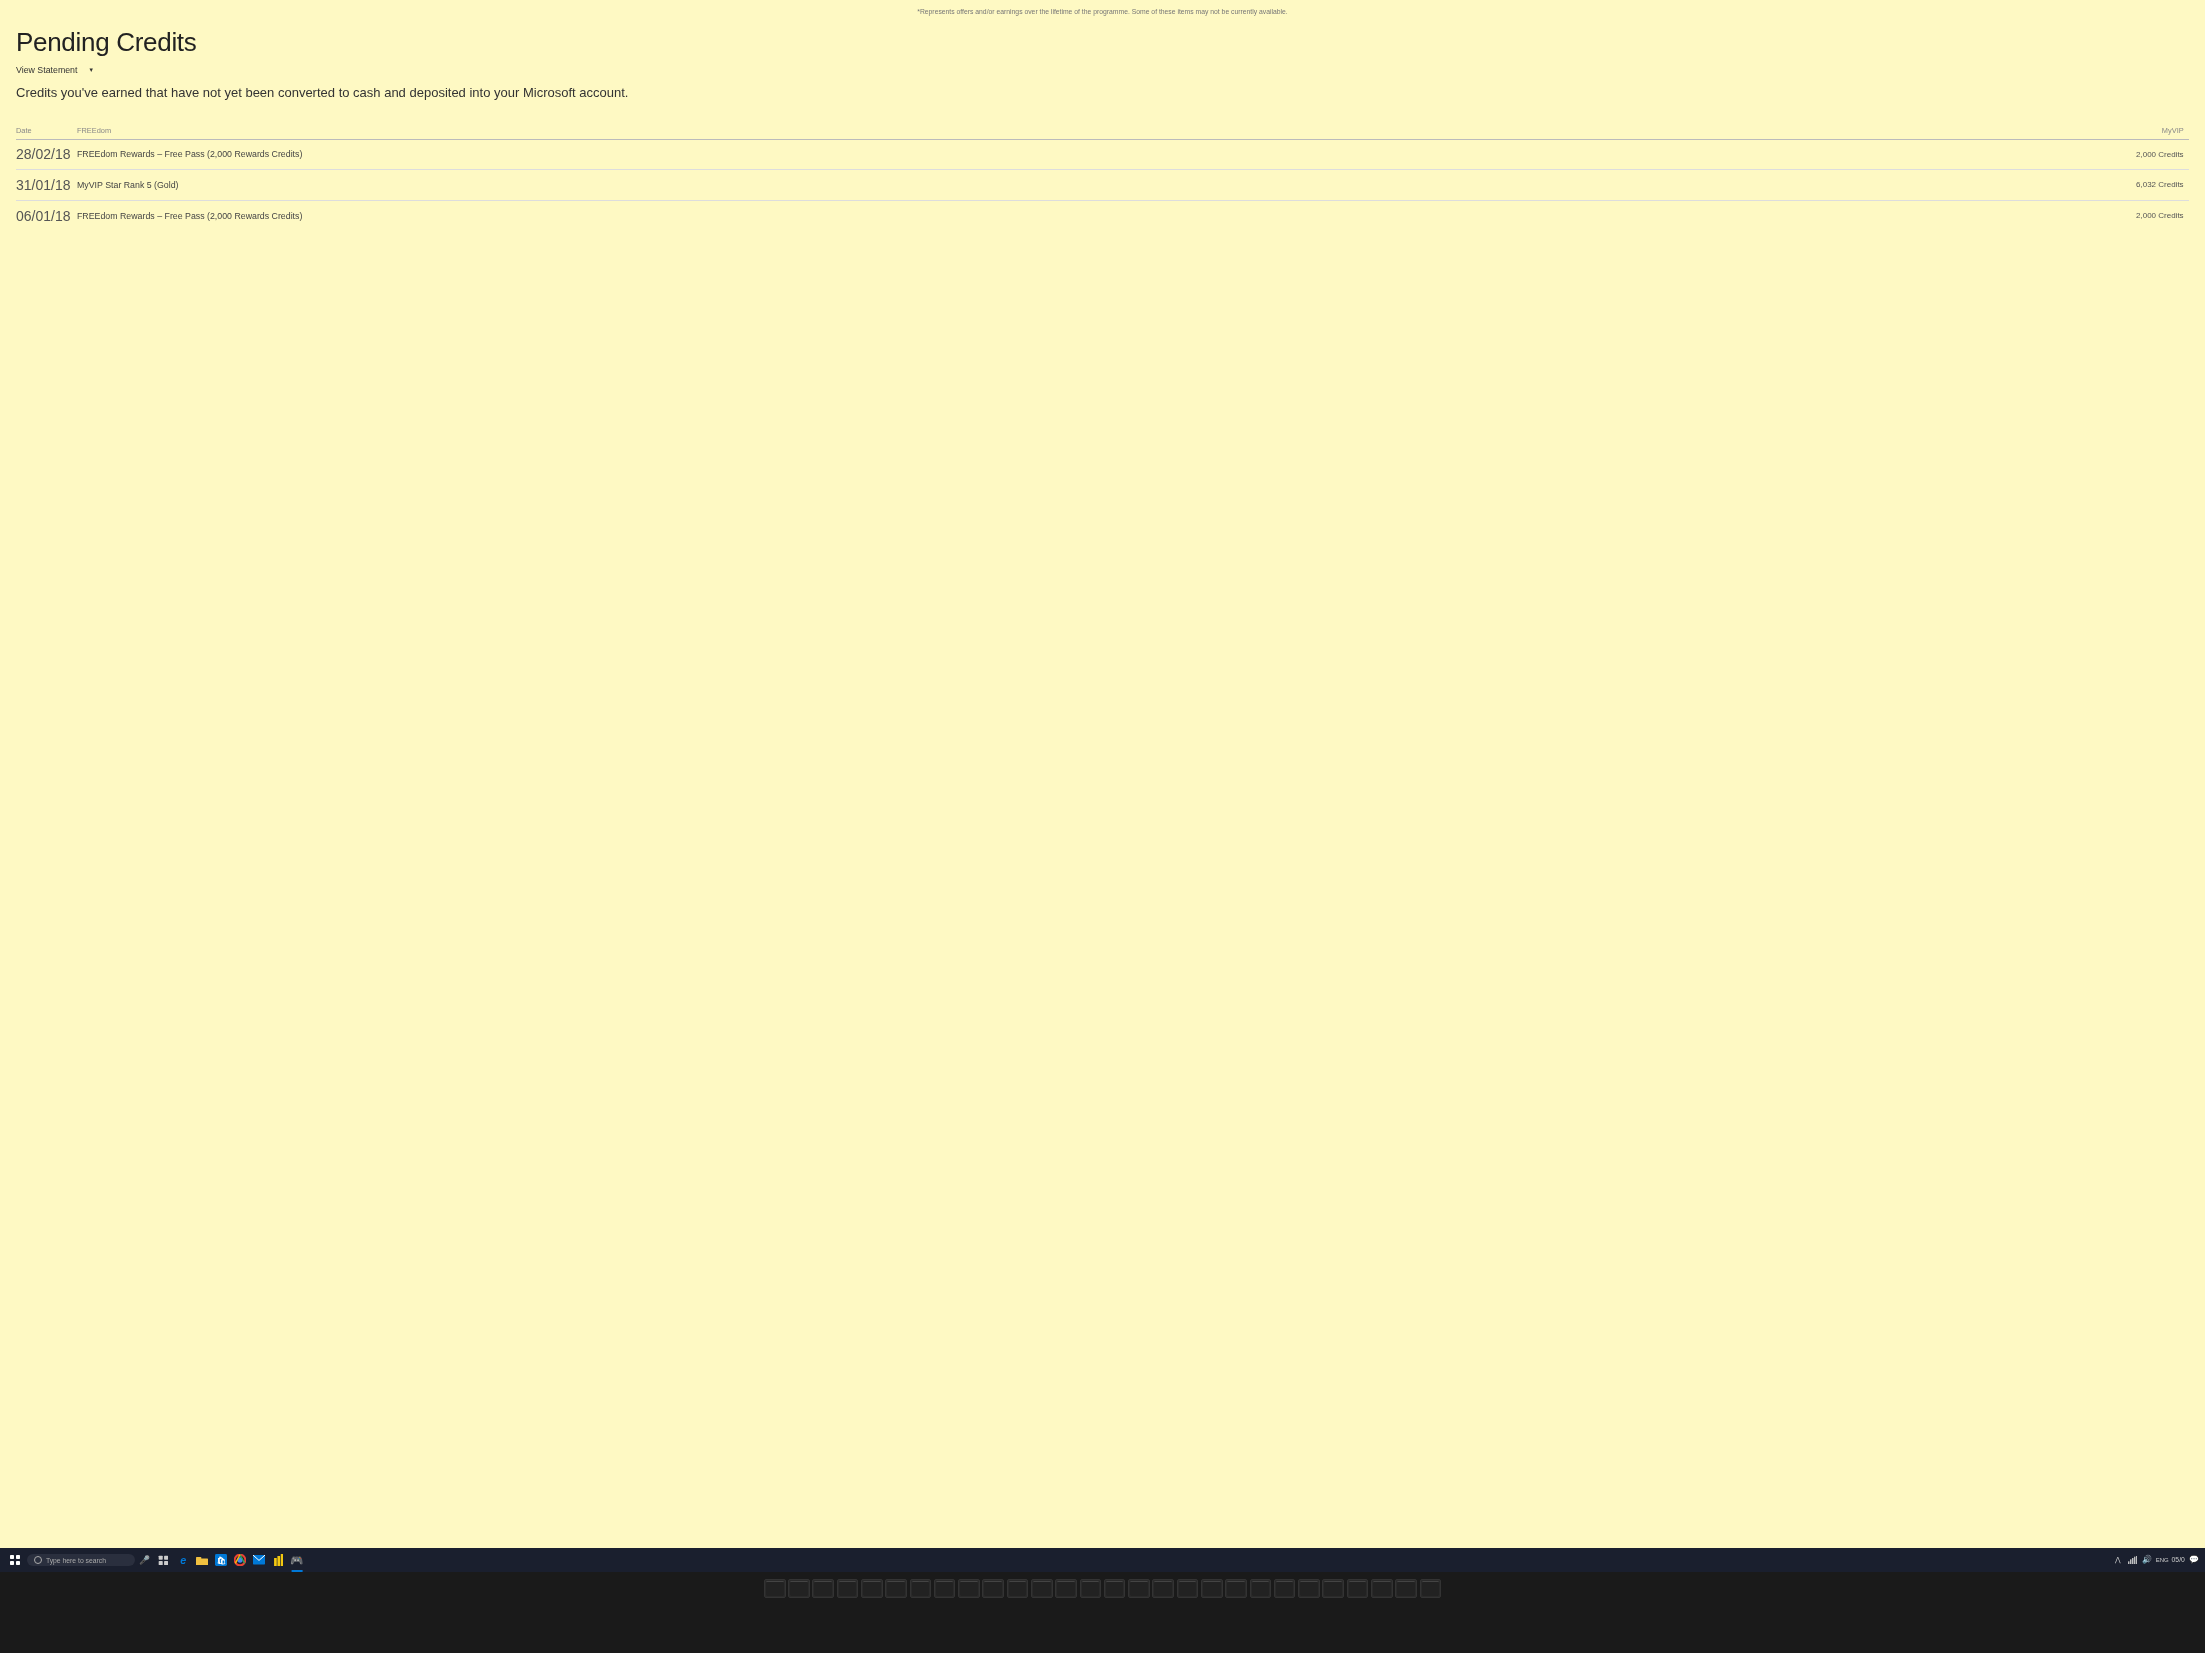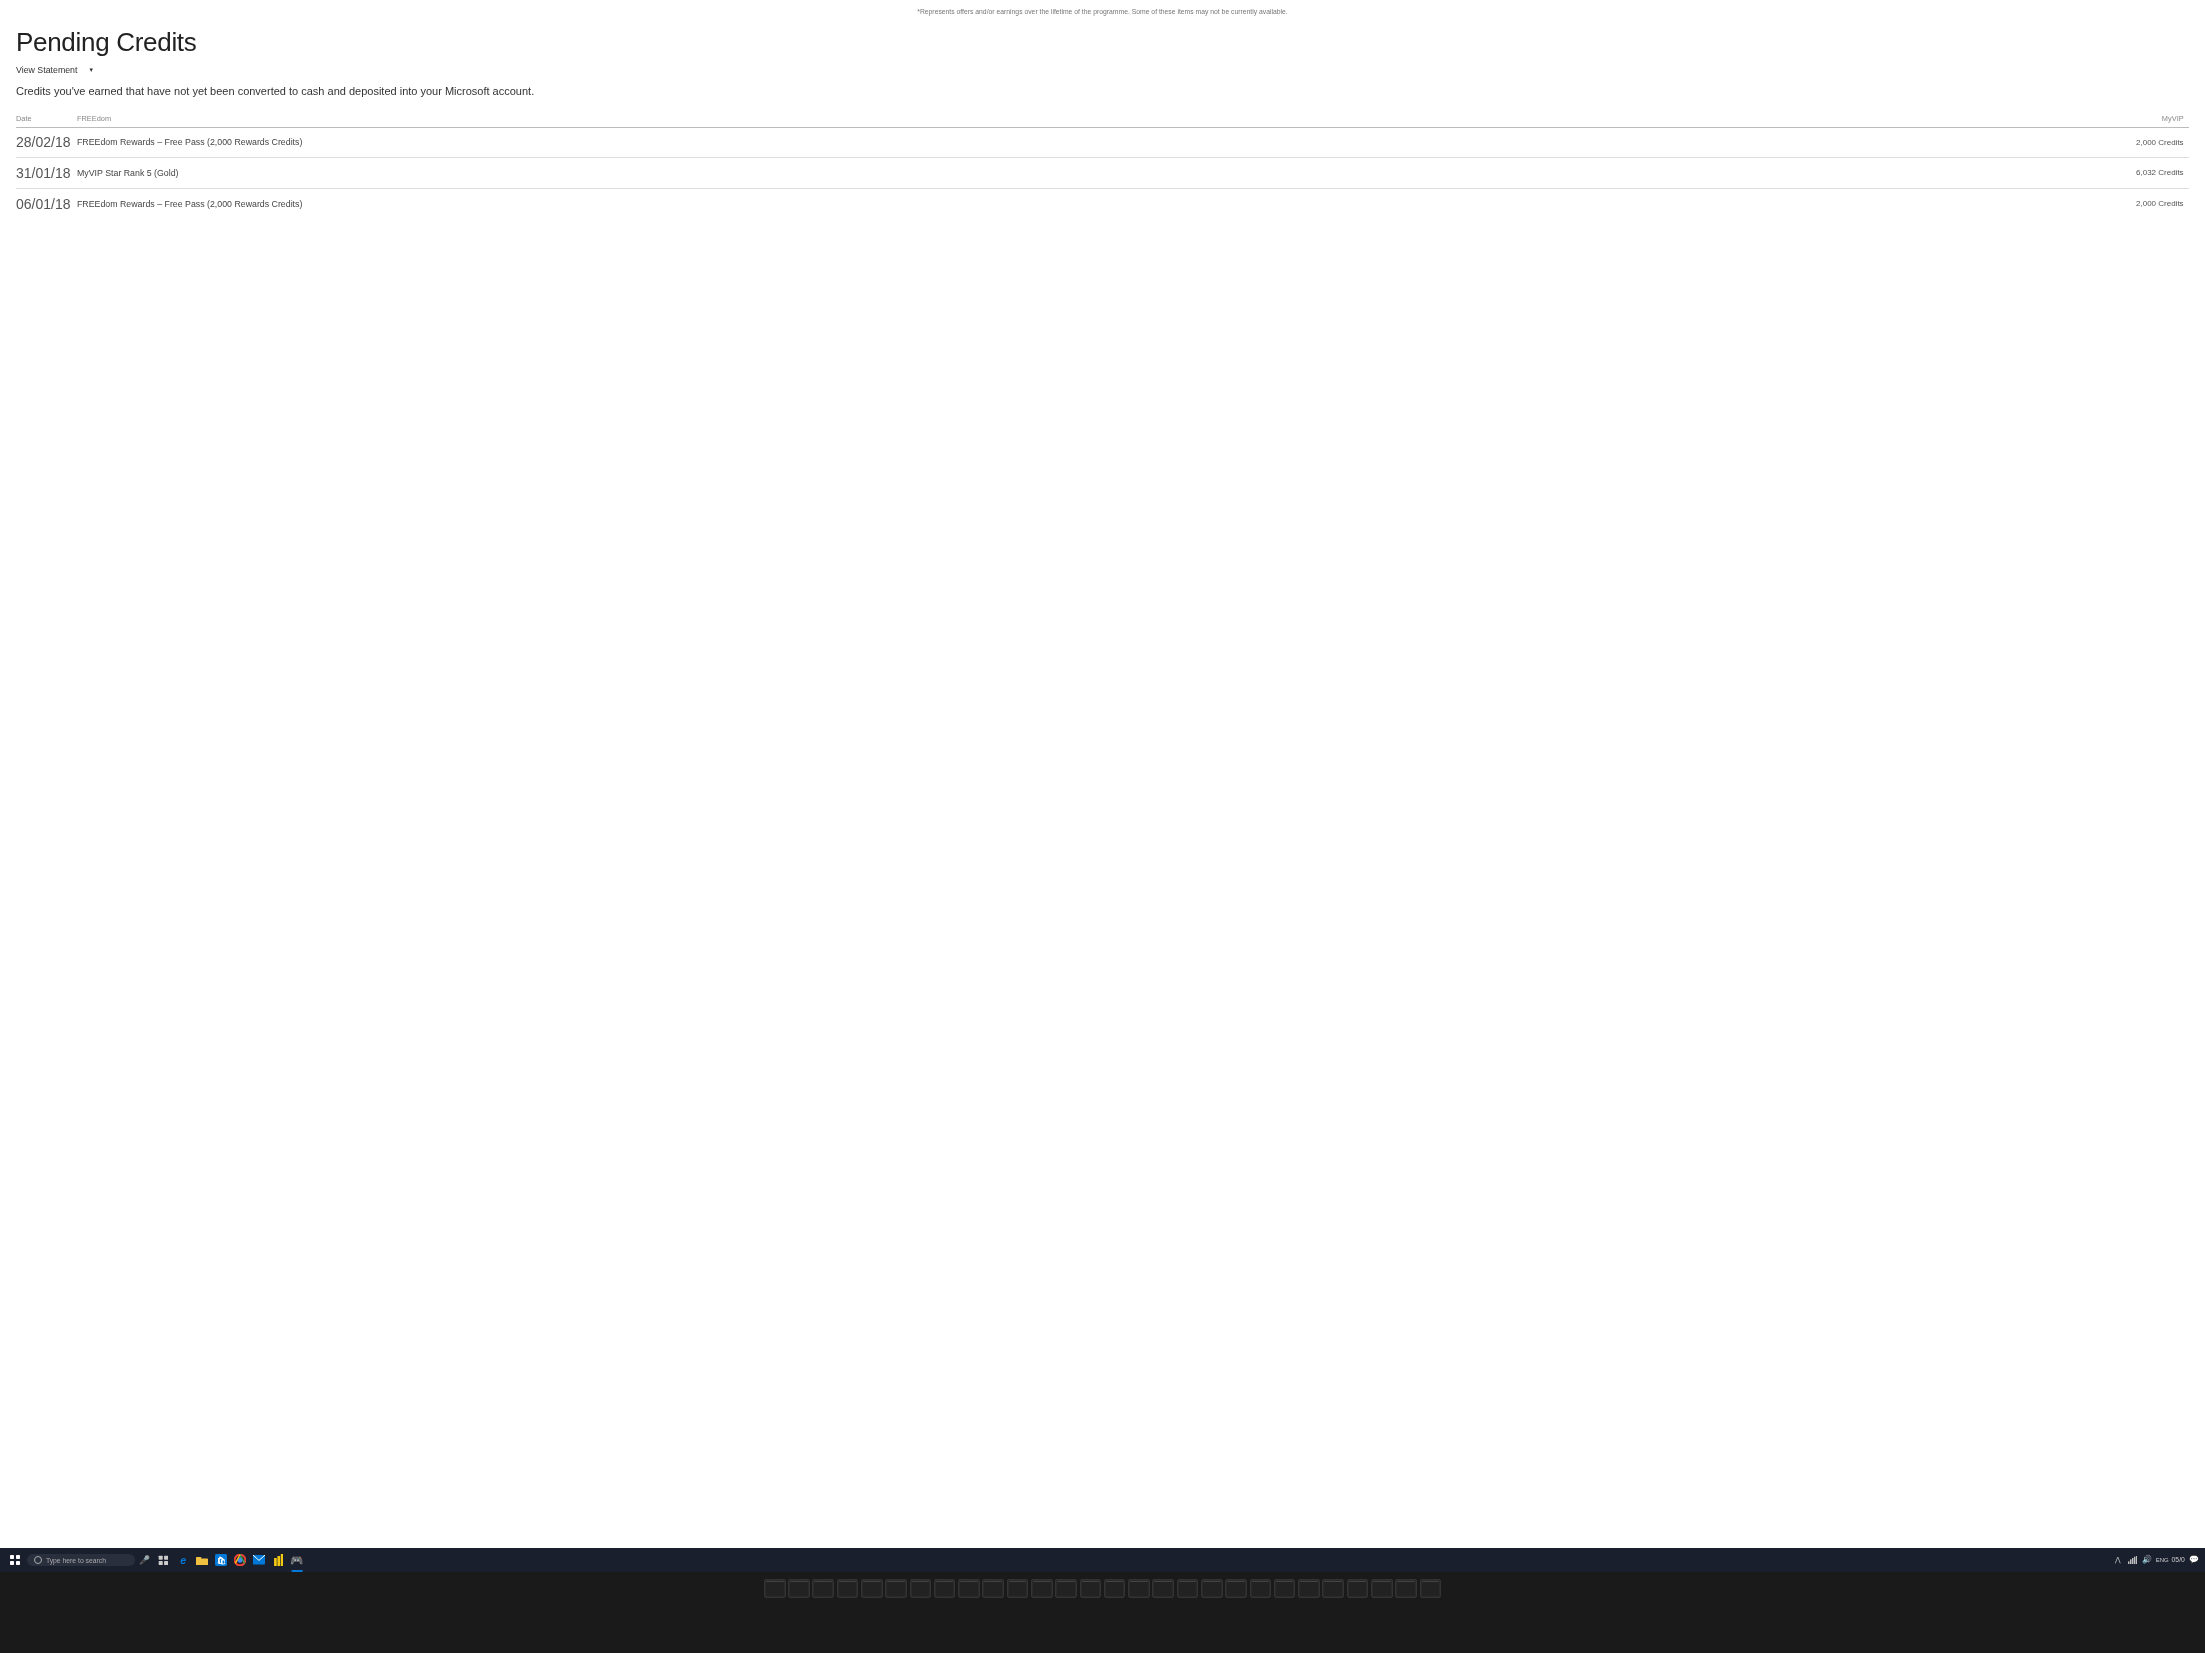--- a/index.html
+++ b/index.html
@@ -21,21 +21,21 @@
       background: #e8eaea;
       flex: 1;
       display: flex;
       flex-direction: column;
       padding: 0;
       position: relative;
       overflow: hidden;
     }
 
     .page-content {
-      background: #ffffff;
+      background: #fef9c3;
       padding: 8px 16px 20px 16px;
       flex: 1;
       overflow: hidden;
     }
 
     .disclaimer-text {
       font-size: 6.8px;
       color: #777;
       margin-bottom: 12px;
       text-align: center;
@@ -57,23 +57,23 @@
       display: inline-flex;
       align-items: center;
       gap: 12px;
     }
 
     .view-statement .chevron {
       font-size: 6.8px;
     }
 
     .description-text {
-      font-size: 11px;
+      font-size: 13px;
       color: #333;
-      margin-bottom: 14px;
+      margin-bottom: 23px;
     }
 
     .credits-table {
       width: 100%;
       border-collapse: collapse;
     }
 
     .credits-table thead tr {
       border-bottom: 0.7px solid #bbb;
     }

